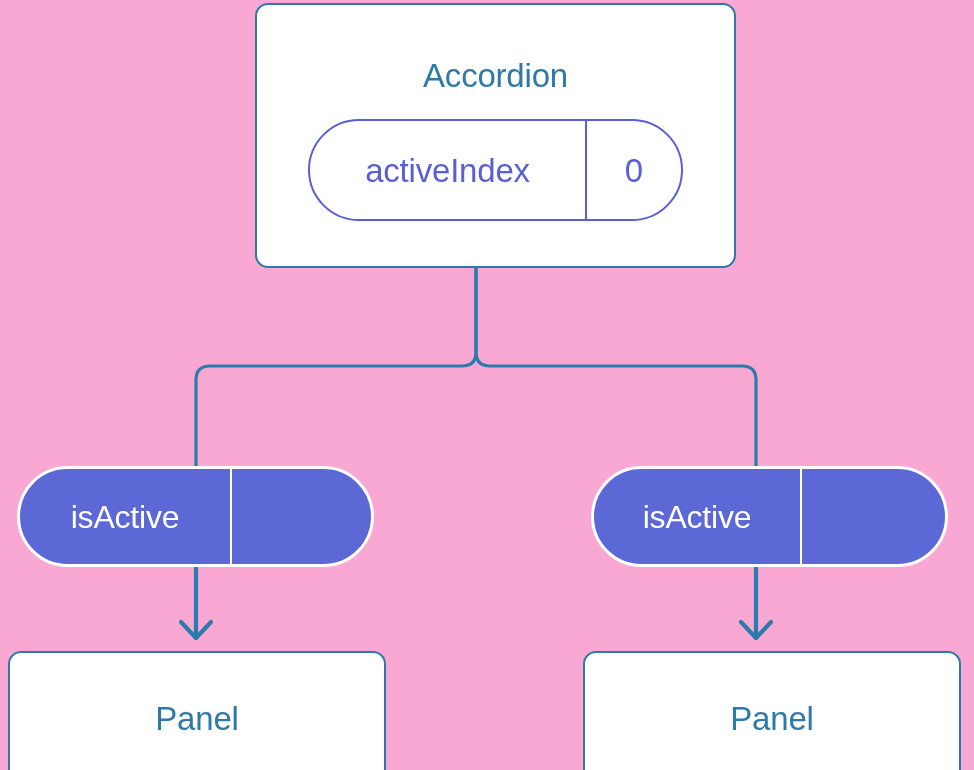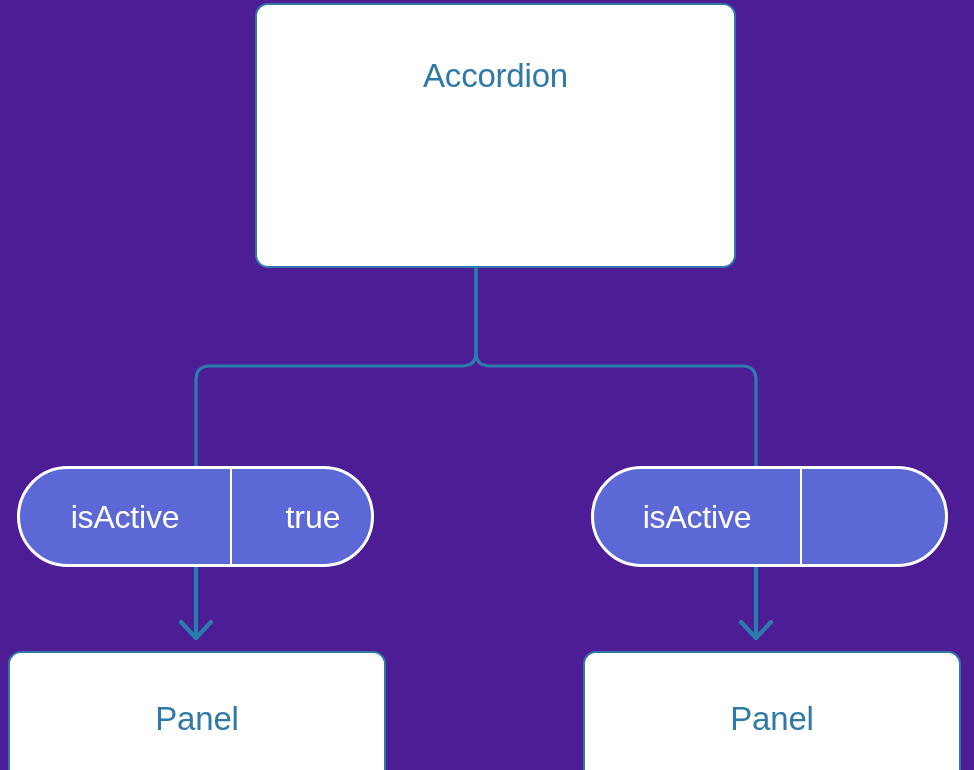--- a/index.html
+++ b/index.html
@@ -8,21 +8,21 @@
     padding: 0;
   }
   body {
     background: #3f5460;
     font-family: "Liberation Sans", sans-serif;
   }
   #stage {
     position: relative;
     width: 974px;
     height: 770px;
-    background: #4c1d95;
+    background: #f9a8d4;
     overflow: hidden;
   }
 
   
   #connectors {
     position: absolute;
     left: 0;
     top: 0;
     width: 974px;
     height: 770px;
@@ -181,24 +181,27 @@
     <g>
       <line x1="756" y1="568" x2="756" y2="638" stroke="#2a7cad" stroke-width="4.2" stroke-linecap="round"></line>
       <polyline points="741,622 756,638 771,622" fill="none" stroke="#2a7cad" stroke-width="4.2" stroke-linecap="round" stroke-linejoin="round"></polyline>
     </g>
   </svg>
 
   <div id="accordion-card" class="card">
     <div class="card-title">Accordion</div>
   </div>
 
+  <div id="pill-activeindex" class="pill">
+    <div class="pill-key">activeIndex</div>
+    <div class="pill-val">0</div>
+  </div>
 
   <div id="pill-isactive-left" class="pill pill-filled">
     <div class="pill-key">isActive</div>
-    <div class="pill-val">true</div>
   </div>
 
   <div id="panel-left" class="card panel">
     <div class="card-title">Panel</div>
   </div>
 
   <div id="pill-isactive-right" class="pill pill-filled">
     <div class="pill-key">isActive</div>
   </div>
 

